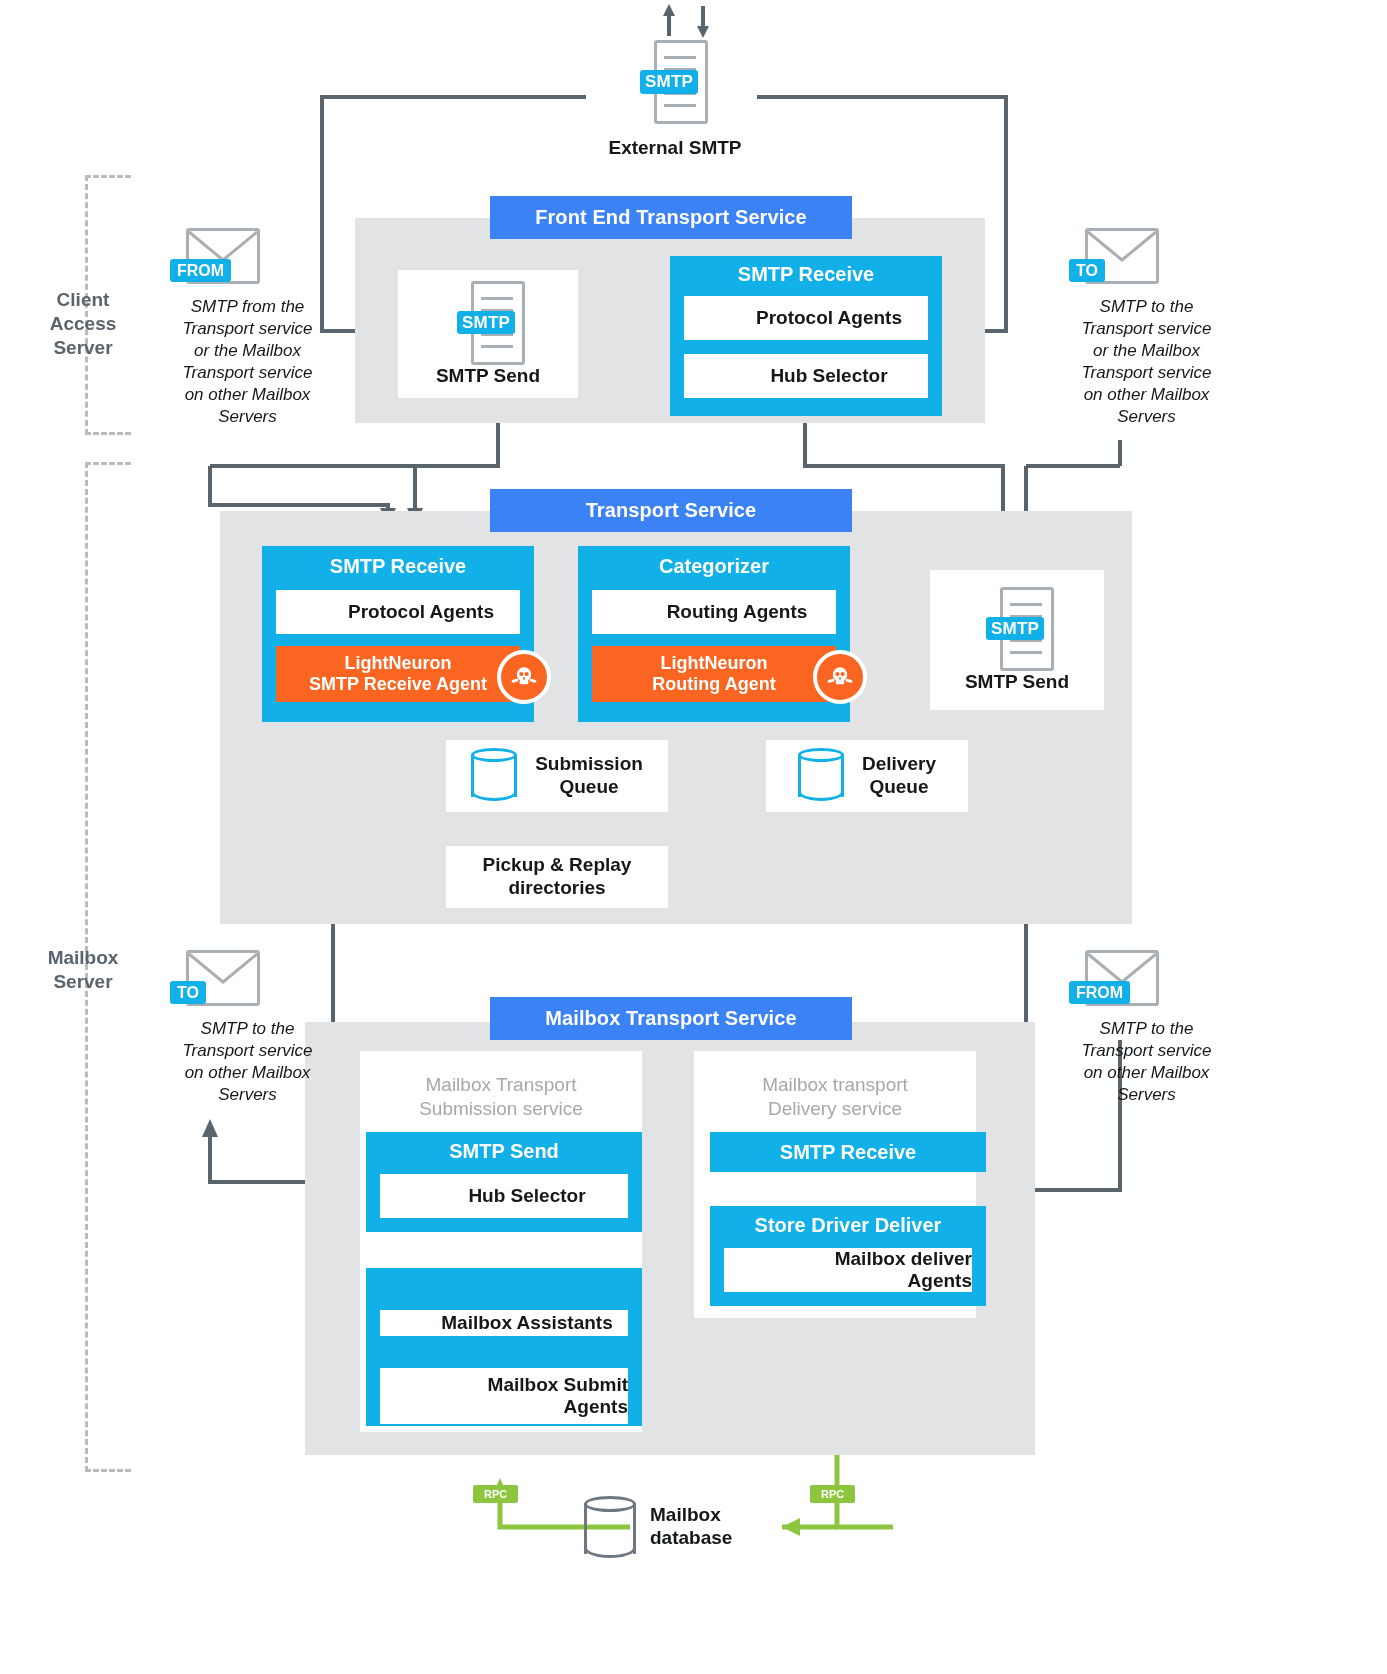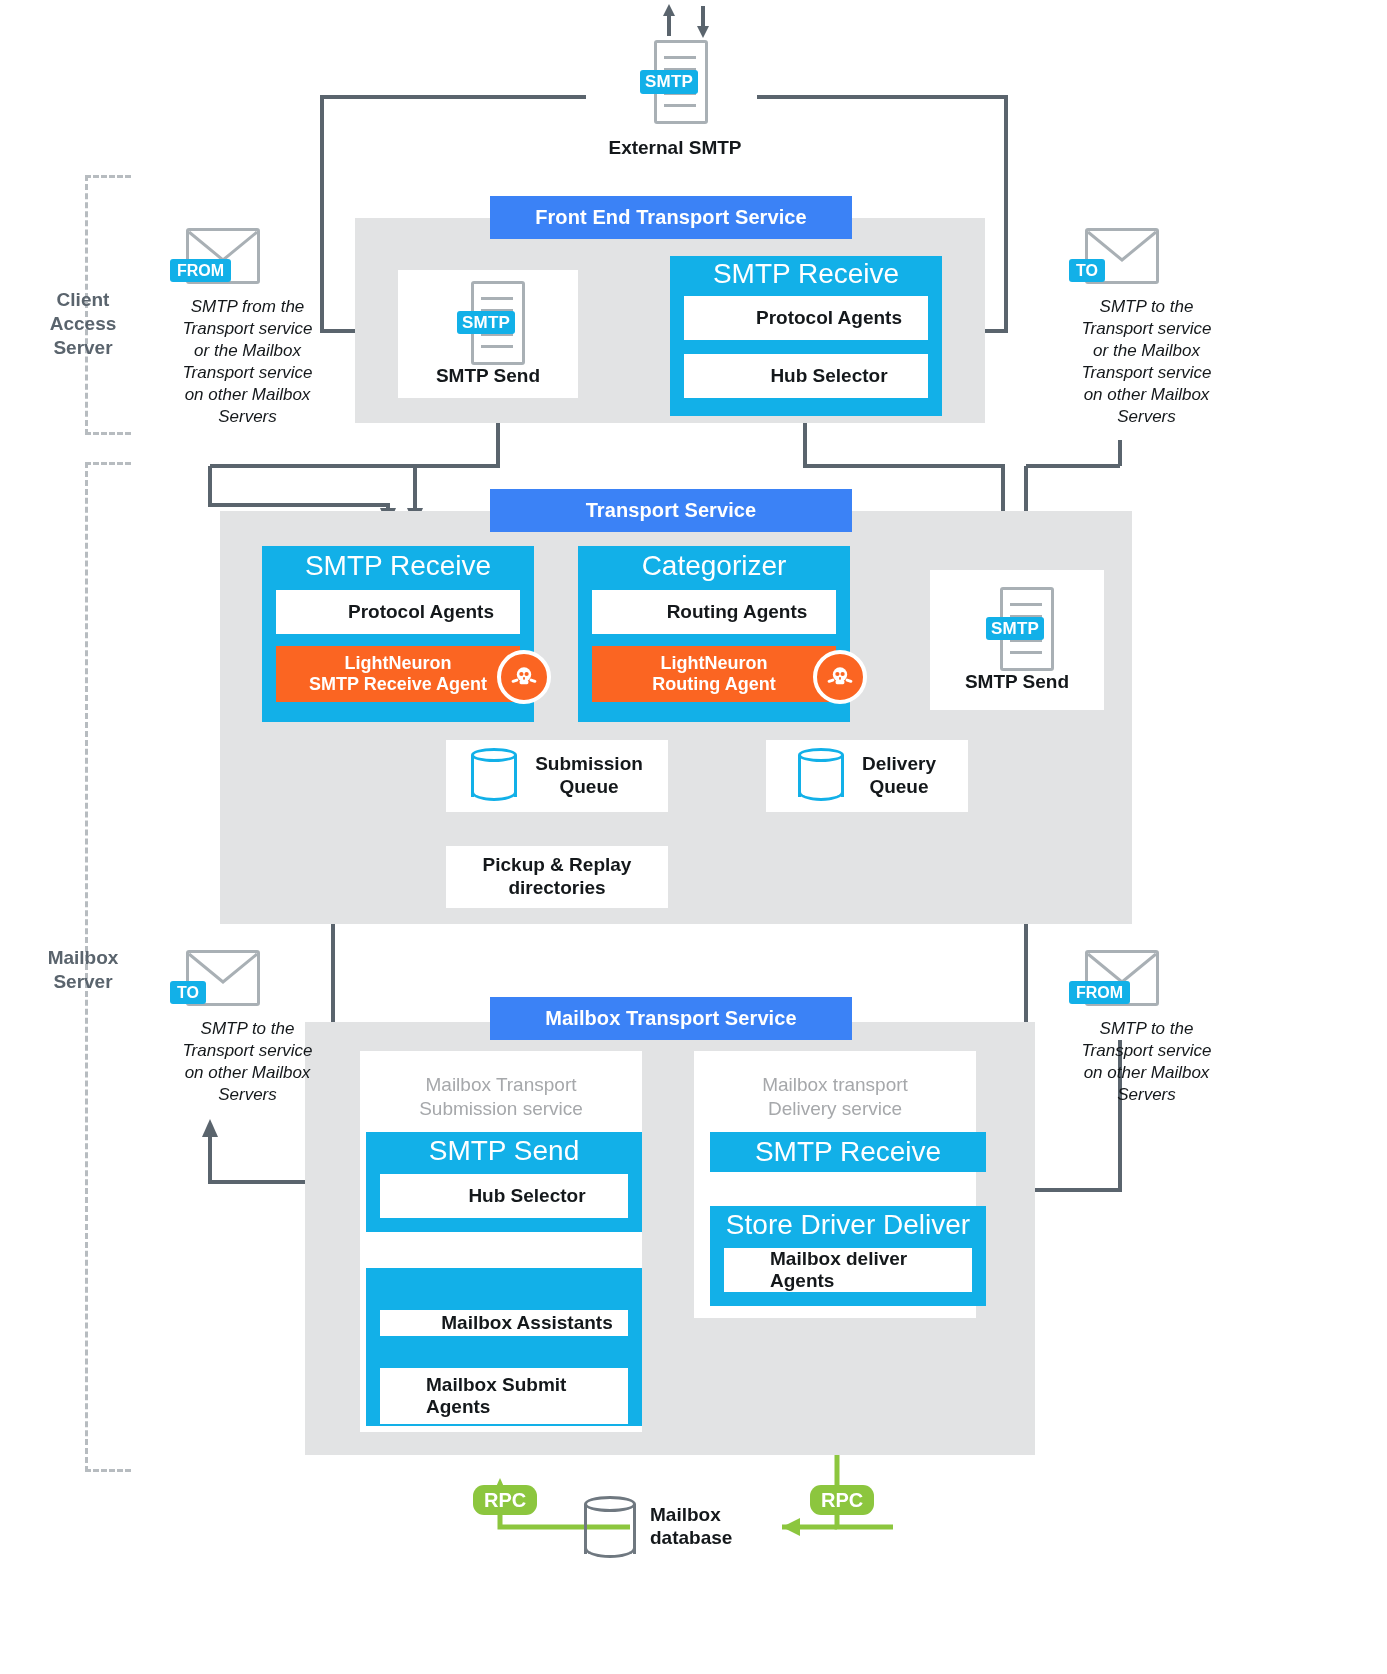--- a/index.html
+++ b/index.html
@@ -5,24 +5,24 @@
   html,body{margin:0;padding:0;background:#ffffff;}
   body{font-family:"Liberation Sans",sans-serif;color:#3d464d;}
   #canvas{position:relative;width:1387px;height:1674px;overflow:hidden;background:#fff;}
   .abs{position:absolute;box-sizing:border-box;}
 
   
   .svc-band{background:#e2e3e4;}
   .svc-title{background:#3b82f6;color:#fff;font-weight:bold;font-size:20px;
              display:flex;align-items:center;justify-content:center;letter-spacing:.1px;}
   .cyan{background:#12b0e8;}
-  .cyan-head{color:#fff;font-weight:normal;font-size:28px;text-align:center;
+  .cyan-head{color:#fff;font-weight:bold;font-size:20px;text-align:center;
              display:flex;align-items:center;justify-content:center;}
   .white-box{background:#fff;display:flex;align-items:center;justify-content:center;
-             text-align:left;font-weight:bold;font-size:19px;color:#14181b;padding-left:46px;}
+             text-align:right;font-weight:bold;font-size:19px;color:#14181b;padding-left:46px;}
   .orange{background:#fb6522;color:#fff;font-weight:bold;font-size:18px;line-height:1.15;
           display:flex;align-items:center;justify-content:center;text-align:center;}
   .plain-box{background:#fff;display:flex;flex-direction:column;align-items:center;
              justify-content:center;text-align:center;}
   .sub-svc{background:#fff;}
   .sub-label{color:#a6a8ab;font-size:19px;text-align:center;line-height:1.25;font-weight:normal;}
   .caption{font-style:italic;font-size:17px;line-height:1.3;color:#14181b;text-align:center;}
   .region-label{color:#5a646d;font-weight:bold;font-size:19px;line-height:1.25;text-align:center;}
   .node-label{font-weight:bold;font-size:19px;color:#14181b;text-align:center;line-height:1.2;}
 
@@ -54,22 +54,22 @@
 
   
   .skull{position:absolute;width:46px;height:46px;border-radius:50%;background:#fb6522;
          border:4px solid #fff;display:flex;align-items:center;justify-content:center;}
 
   
   .dash-v{border-left:3px dashed #b7bcc0;}
   .dash-h{border-top:3px dashed #b7bcc0;}
   svg.arrow{position:absolute;overflow:visible;}
 
-  .rpc{position:absolute;background:#8cc63e;color:#fff;font-weight:bold;font-size:20px;
-       border-radius:11px;padding:2px 11px;line-height:1.3;}
+  .rpc{position:absolute;background:#8cc63e;color:#fff;font-weight:bold;font-size:11px;
+       border-radius:2px;padding:2px 11px;line-height:1.3;}
 </style>
 </head>
 <body>
 
 <div id="canvas">
 
   <div class="abs" style="left:655px;top:4px;width:80px;height:34px;">
     <svg width="80" height="34" class="arrow" style="left:0;top:0;">
       <g stroke="#5a646d" stroke-width="4" fill="none">
         <line x1="14" y1="32" x2="14" y2="6"></line>

